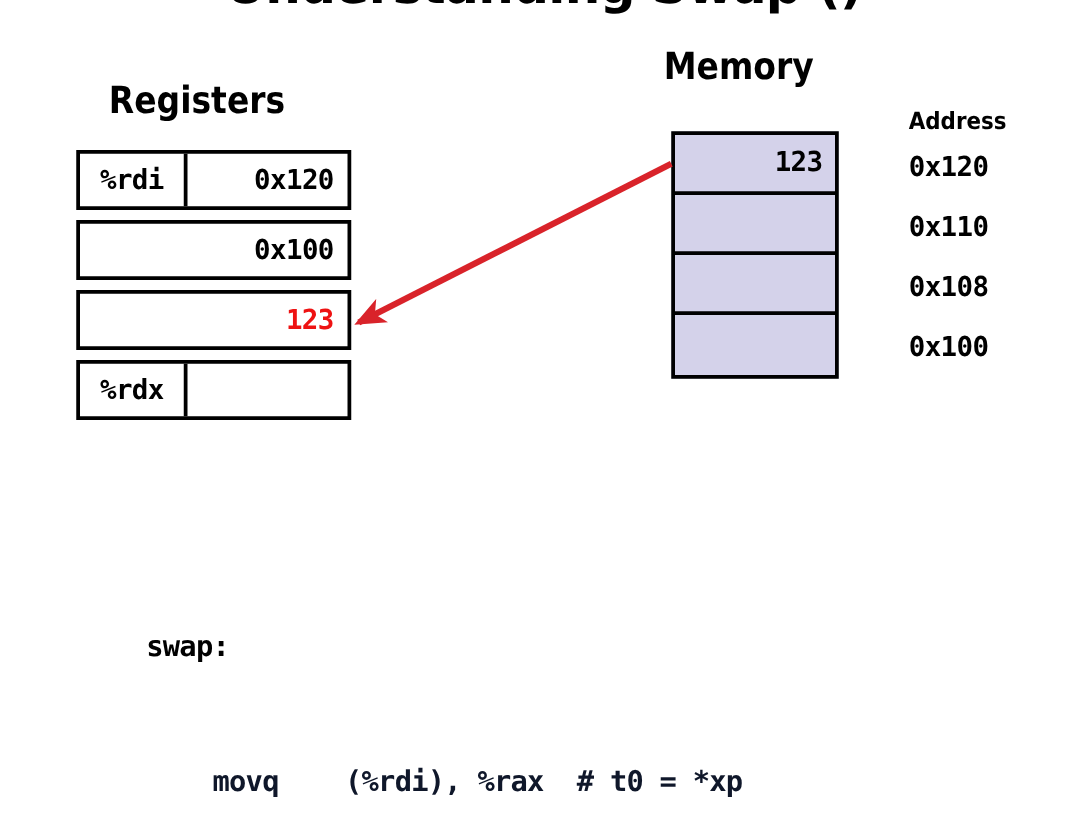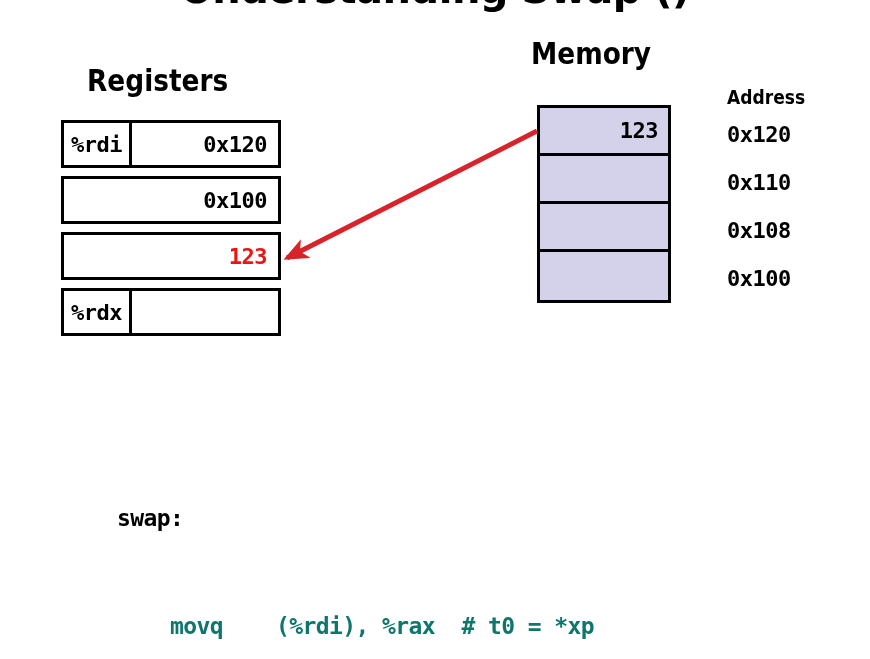--- a/index.html
+++ b/index.html
@@ -61,21 +61,21 @@
     height: 48px;
     margin-bottom: 8px;
     border: 3px solid #000000;
     box-sizing: border-box;
     background: #ffffff;
     display: flex;
     align-items: stretch;
   }
   .reg-row:last-child { margin-bottom: 16px; }
   .reg-name {
-    width: 68px;
+    width: 86px;
     box-sizing: border-box;
     border-right: 3px solid #000000;
     display: flex;
     align-items: center;
     justify-content: center;
     font-family: "DejaVu Sans Mono", monospace;
     font-weight: bold;
     font-size: 22px;
     color: #000000;
     letter-spacing: -0.5px;
@@ -168,21 +168,21 @@
     top: 428px;
     font-family: "DejaVu Sans Mono", monospace;
     font-weight: bold;
     font-size: 23px;
     line-height: 36px;
     color: #000000;
     white-space: pre;
     letter-spacing: -0.6px;
   }
   .code-line { white-space: pre; }
-  .code-line.highlight { color: #0f766e; }
+  .code-line.highlight { color: #0f172a; }
 </style>
 </head>
 <body>
 
 <div id="slide">
 
   <div id="slide-title">Understanding Swap ()</div>
 
   <div class="section-heading" id="registers-heading">Registers</div>
 

